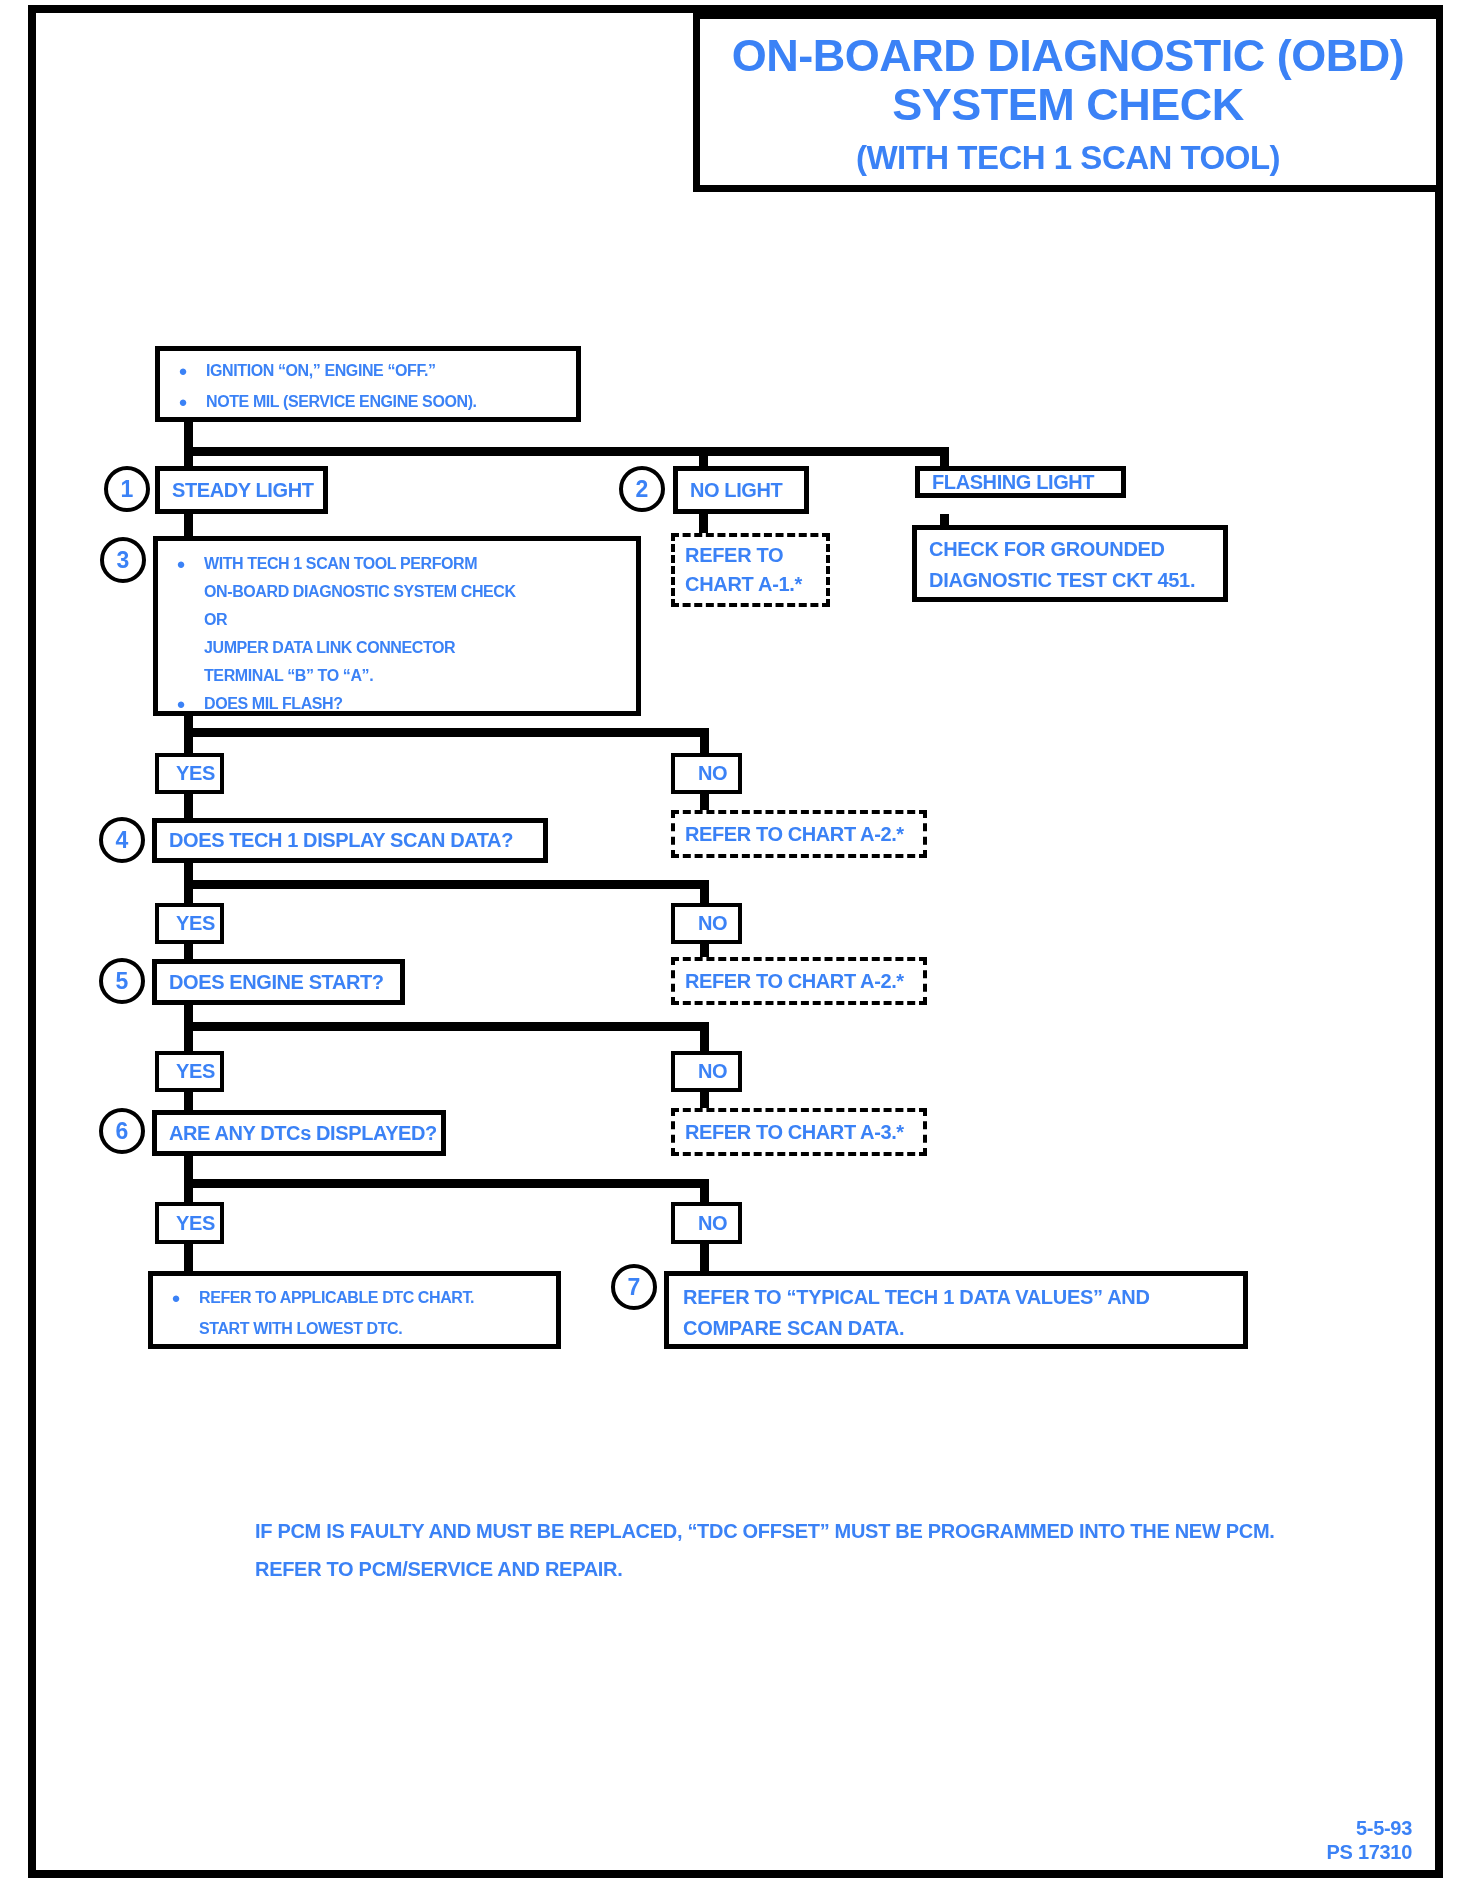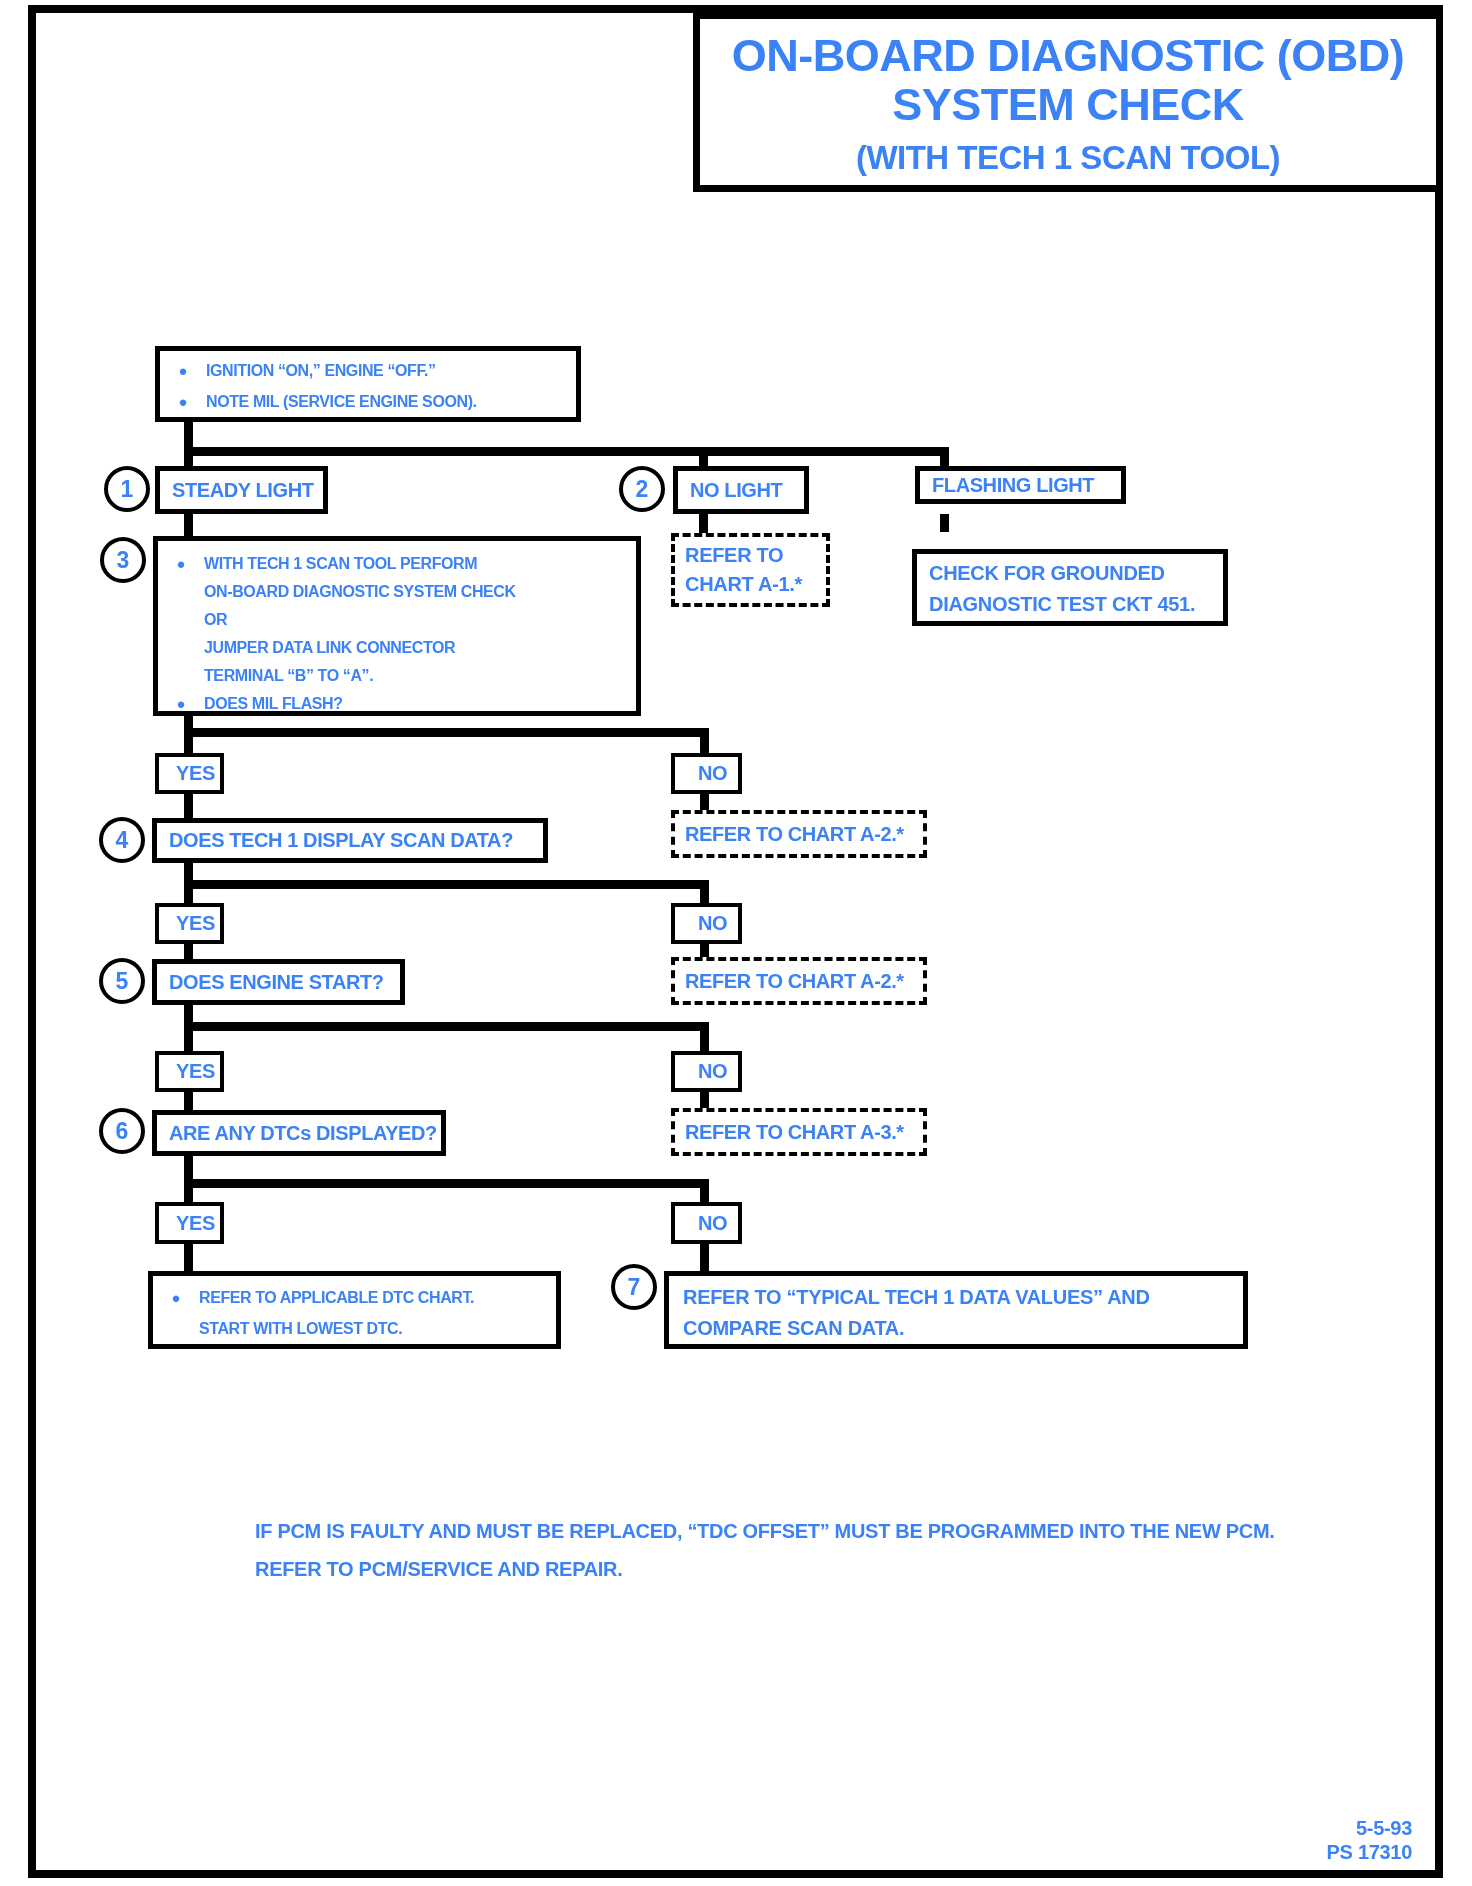--- a/index.html
+++ b/index.html
@@ -58,21 +58,21 @@
   </div>
   <div class="abs b5 lab pl" style="left:155px;top:466px;width:173px;height:48px;">
     <span>STEADY LIGHT</span>
   </div>
   <div class="abs circ" style="left:619px;top:466px;">
     <span>2</span>
   </div>
   <div class="abs b5 lab pl" style="left:673px;top:466px;width:136px;height:48px;">
     <span>NO LIGHT</span>
   </div>
-  <div class="abs b5 lab pl" style="left:915px;top:466px;width:211px;height:38px;">
+  <div class="abs b5 lab pl" style="left:915px;top:466px;width:211px;height:32px;">
     <span>FLASHING LIGHT</span>
   </div>
 
   <div class="abs line" style="left:184px;top:514px;width:9px;height:24px;"></div>
   <div class="abs line" style="left:699px;top:514px;width:9px;height:20px;"></div>
   <div class="abs line" style="left:940px;top:514px;width:9px;height:18px;"></div>
 
   <div class="abs circ" style="left:100px;top:537px;">
     <span>3</span>
   </div>
@@ -91,21 +91,21 @@
       <span class="bul">●</span>
       <span class="btxt">DOES MIL FLASH?</span>
     </div>
   </div>
 
   <div class="abs dash" style="left:671px;top:533px;width:159px;height:74px;padding:4px 0 0 10px;line-height:29px;">
     <div class="small-note">REFER TO</div>
     <div class="small-note">CHART A-1.*</div>
   </div>
 
-  <div class="abs b5" style="left:912px;top:549px;width:316px;height:77px;padding:4px 0 0 12px;line-height:31px;">
+  <div class="abs b5" style="left:912px;top:525px;width:316px;height:77px;padding:4px 0 0 12px;line-height:31px;">
     <div class="small-note">CHECK FOR GROUNDED</div>
     <div class="small-note">DIAGNOSTIC TEST CKT 451.</div>
   </div>
 
   <div class="abs line" style="left:184px;top:716px;width:9px;height:37px;"></div>
   <div class="abs line" style="left:184px;top:728px;width:525px;height:9px;"></div>
   <div class="abs line" style="left:700px;top:737px;width:9px;height:16px;"></div>
 
   <div class="abs b4 lab cent" style="left:155px;top:753px;width:69px;height:41px;">
     <span>YES</span>

